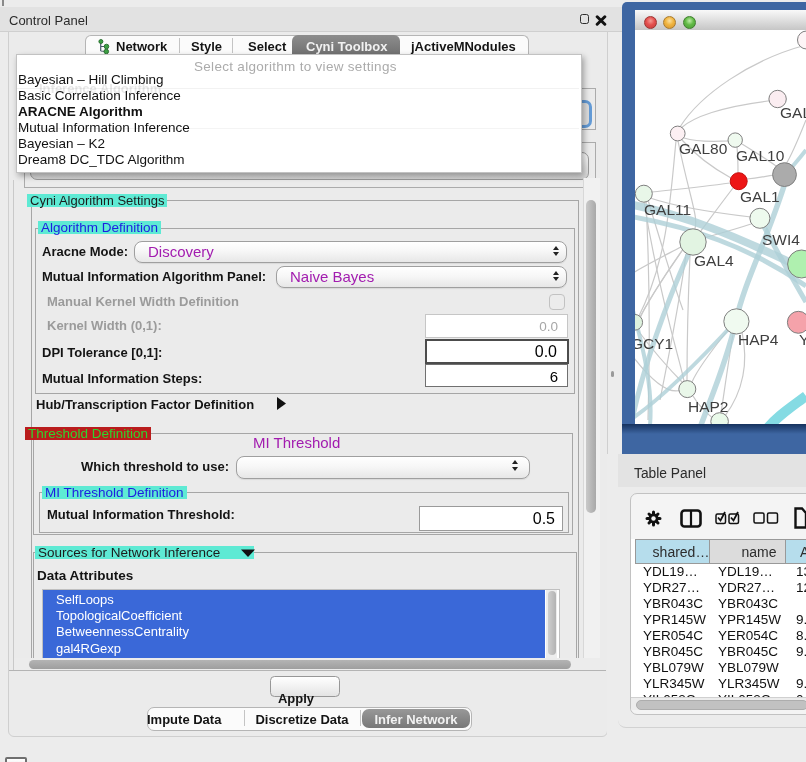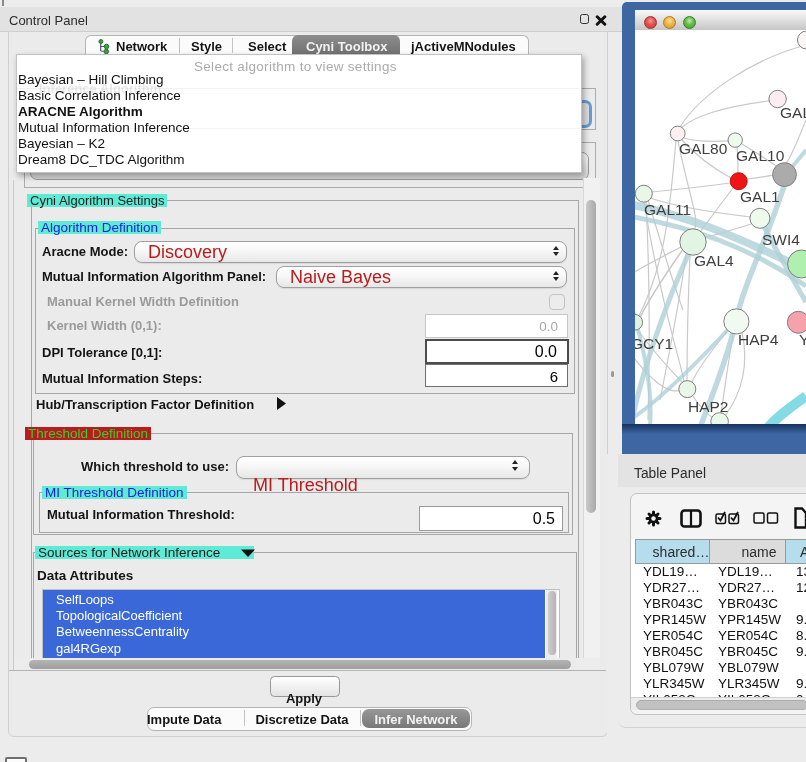--- a/index.html
+++ b/index.html
@@ -3,21 +3,21 @@
 html,body{margin:0;padding:0;width:806px;height:762px;background:#ececec;
 font-family:"Liberation Sans",sans-serif;overflow:hidden}
 #page{position:relative;width:806px;height:762px;overflow:hidden}
 .abs{position:absolute}
 .b13{font-weight:bold;font-size:13px;color:#141414;line-height:13px}
 .r13{font-size:13px;color:#141414;line-height:13px}
 .gray{color:#9b9b9b}
 .combo{position:absolute;border:1px solid #9f9f9f;border-radius:8px;
 background:linear-gradient(180deg,#ffffff 0%,#f7f7f7 45%,#e7e7e7 100%);
 box-shadow:0 1px 1px rgba(0,0,0,0.08)}
-.cbtext{position:absolute;font-size:18px;color:#b91c1c;line-height:14px}
+.cbtext{position:absolute;font-size:15px;color:#a21caf;line-height:14px}
 .arr{position:absolute;width:0;height:0;border-left:3.5px solid transparent;border-right:3.5px solid transparent}
 .arrup{border-bottom:4.5px solid #222}
 .arrdn{border-top:4.5px solid #222}
 .field{position:absolute;background:#fff}
 .gbox{position:absolute;border:1px solid #a6a6a6}
 .gtitle{position:absolute;background:#5eead4;padding:0 3px;line-height:13px;font-size:13px}
 </style></head>
 <body>
 <div id="page">
 
@@ -102,21 +102,21 @@
 <div class="abs b13" style="left:36px;top:398px">Hub/Transcription Factor Definition</div>
 <svg class="abs" style="left:274px;top:396px" width="14" height="15" viewBox="0 0 14 15">
       <path d="M3 1 L12 7.5 L3 14 Z" fill="#111"></path>
     </svg>
 
 <div class="gbox" style="left:33px;top:433px;width:538px;height:100px"></div>
 <div class="gtitle" style="left:25px;top:427px;color:#2fd32f;font-size:13.5px;background:#b91c1c">Threshold Definition</div>
 
 <div class="abs b13" style="left:81px;top:460px">Which threshold to use:</div>
 <div class="combo" style="left:236px;top:456px;width:292px;height:21px"></div>
-<div class="cbtext" style="left:253px;top:478px">MI Threshold</div>
+<div class="cbtext" style="left:253px;top:436px">MI Threshold</div>
 <div class="arr arrup" style="left:512px;top:460px"></div>
 <div class="arr arrdn" style="left:512px;top:467px"></div>
 
 <div class="gbox" style="left:39px;top:492px;width:528px;height:39px"></div>
 <div class="gtitle" style="left:42px;top:486px;color:#1d1de0;font-size:13.5px">MI Threshold Definition</div>
 
 <div class="abs b13" style="left:47px;top:508px">Mutual Information Threshold:</div>
 <div class="field" style="left:419px;top:506px;width:142px;height:23px;border:1px solid #9a9a9a"></div>
 <div class="abs" style="left:419px;top:511px;width:136px;text-align:right;font-size:16px;color:#000;line-height:16px">0.5</div>
 
@@ -134,21 +134,21 @@
 <div class="abs" style="left:547.5px;top:591px;width:8px;height:64px;background:linear-gradient(90deg,#cfcfcf,#b3b3b3);border-radius:4px"></div>
 
 <div class="abs" style="left:13px;top:180px;width:1px;height:490px;background:#c9c9c9"></div>
 <div class="abs" style="left:583px;top:178px;width:16px;height:480px;background:#f1f1f1;border-left:1px solid #d8d8d8"></div>
 <div class="abs" style="left:586px;top:200px;width:10px;height:313px;background:linear-gradient(90deg,#c9c9c9,#a9a9a9);border-radius:5px"></div>
 <div class="abs" style="left:14px;top:658px;width:586px;height:12px;background:#ececec"></div>
 <div class="abs" style="left:29px;top:659.5px;width:542px;height:9px;background:linear-gradient(180deg,#b4b4b4,#9e9e9e);border-radius:4.5px"></div>
 <div class="abs" style="left:9px;top:670px;width:597px;height:1px;background:#b4b4b4"></div>
 
 <div class="abs" style="left:270px;top:676px;width:68px;height:19px;border:1px solid #979797;border-radius:4.5px;background:linear-gradient(180deg,#ffffff,#f0f0f0 55%,#e3e3e3)"></div>
-<div class="abs b13" style="left:270px;top:692px;width:52px;text-align:right">Apply</div>
+<div class="abs b13" style="left:270px;top:692px;width:52px;text-align:center">Apply</div>
 
 <div class="abs" style="left:147px;top:707px;width:323px;height:22px;background:#fbfbfb;border:1px solid #b5b5b5;border-radius:7px"></div>
 <div class="abs" style="left:244px;top:710px;width:1px;height:16px;background:#c4c4c4"></div>
 <div class="abs" style="left:360px;top:710px;width:1px;height:16px;background:#c4c4c4"></div>
 <div class="abs" style="left:362px;top:709px;width:108px;height:19px;background:linear-gradient(180deg,#989898,#787878);border-radius:7px"></div>
 <div class="abs b13" style="left:147px;top:713px;width:97px;text-align:left">Impute Data</div>
 <div class="abs b13" style="left:244px;top:713px;width:116px;text-align:center">Discretize Data</div>
 <div class="abs b13" style="left:362px;top:713px;width:108px;text-align:center;color:#f2f2f2">Infer Network</div>
 
 <div class="abs" style="left:5px;top:757px;width:18px;height:16px;border:2px solid #6f6f6f;border-radius:2px;background:linear-gradient(180deg,#ffffff,#d5d5d5)"></div>

